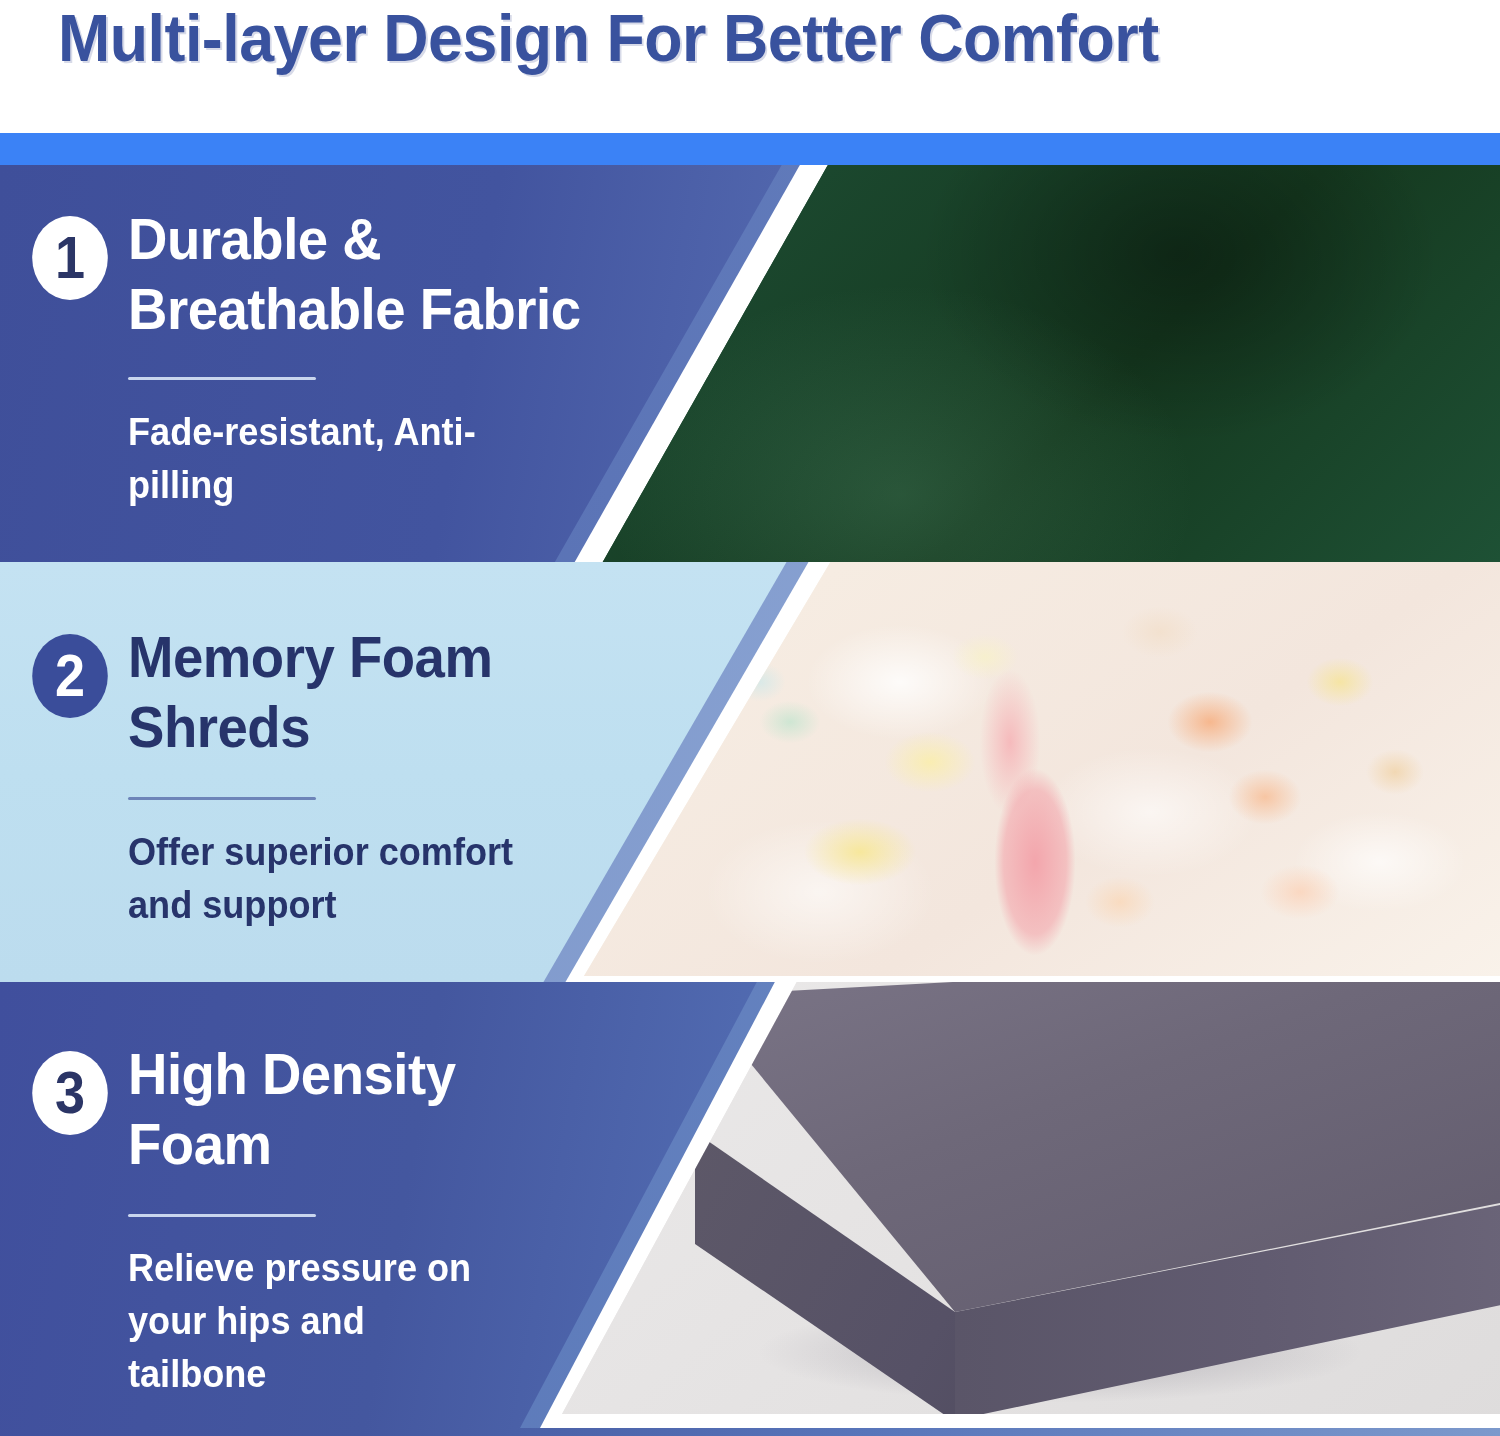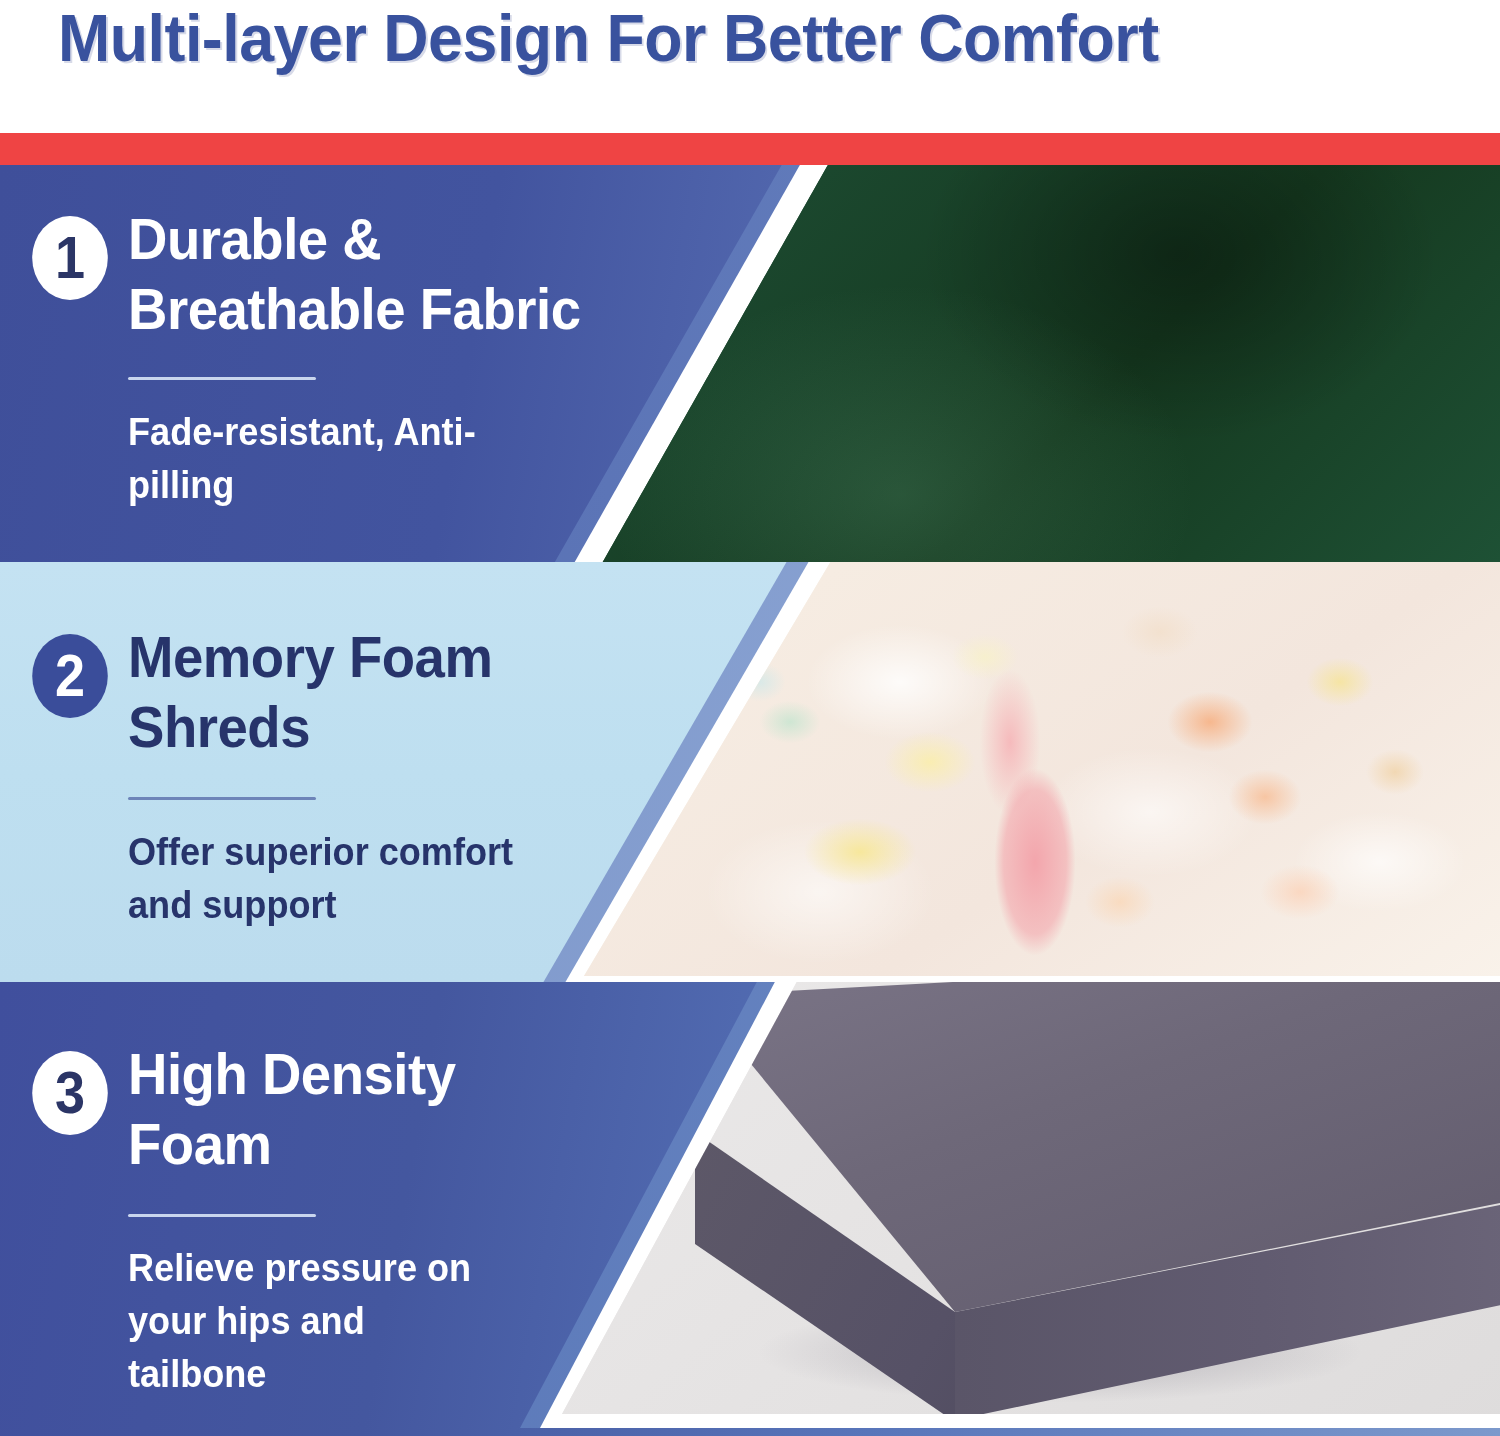--- a/index.html
+++ b/index.html
@@ -2,21 +2,21 @@
 <html><head>
 <meta charset="utf-8">
 <style>
   html,body{margin:0;padding:0;background:#fff;}
   body{font-family:"Liberation Sans","DejaVu Sans",sans-serif;}
 
   .infographic{
     position:relative;
     width:1500px;height:1436px;
     overflow:hidden;
-    background:#ef4444;
+    background:#3b82f6;
   }
 
   
   .title-bar{
     position:absolute;left:0;top:0;width:1500px;height:133px;
     background:#ffffff;z-index:40;
   }
   .title{
     position:absolute;left:58px;top:2px;
     font-size:66px;line-height:72px;

